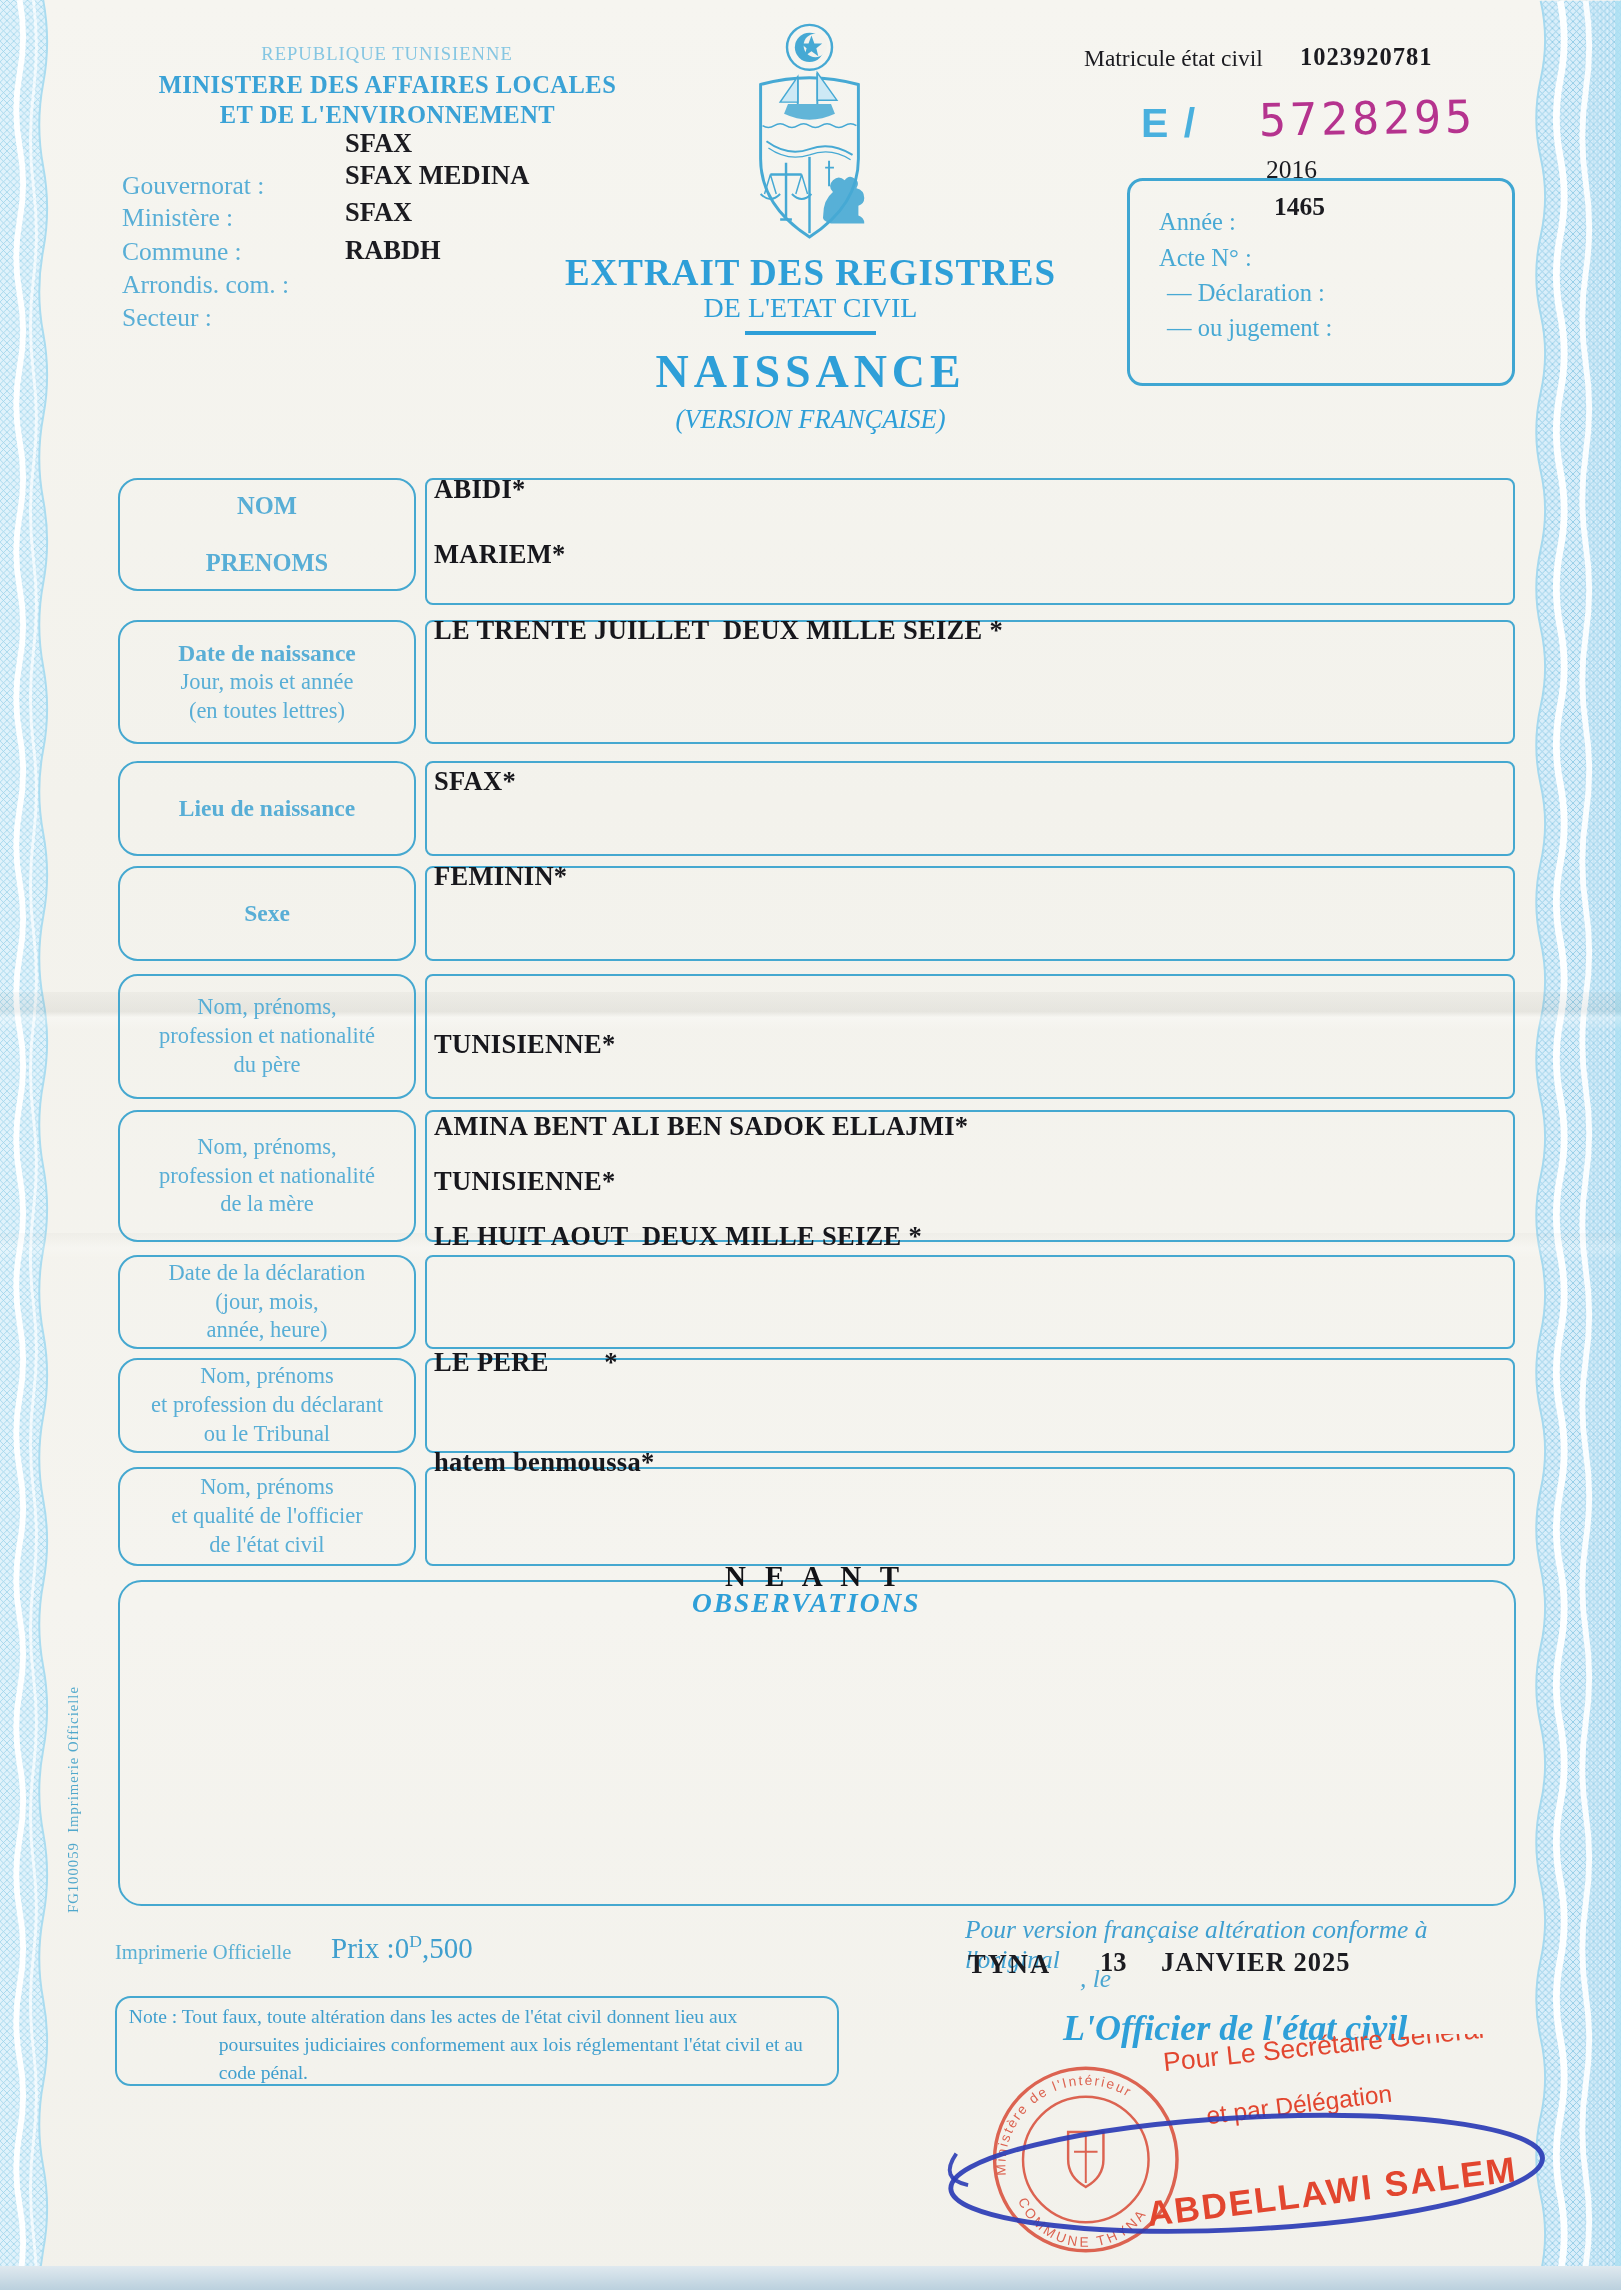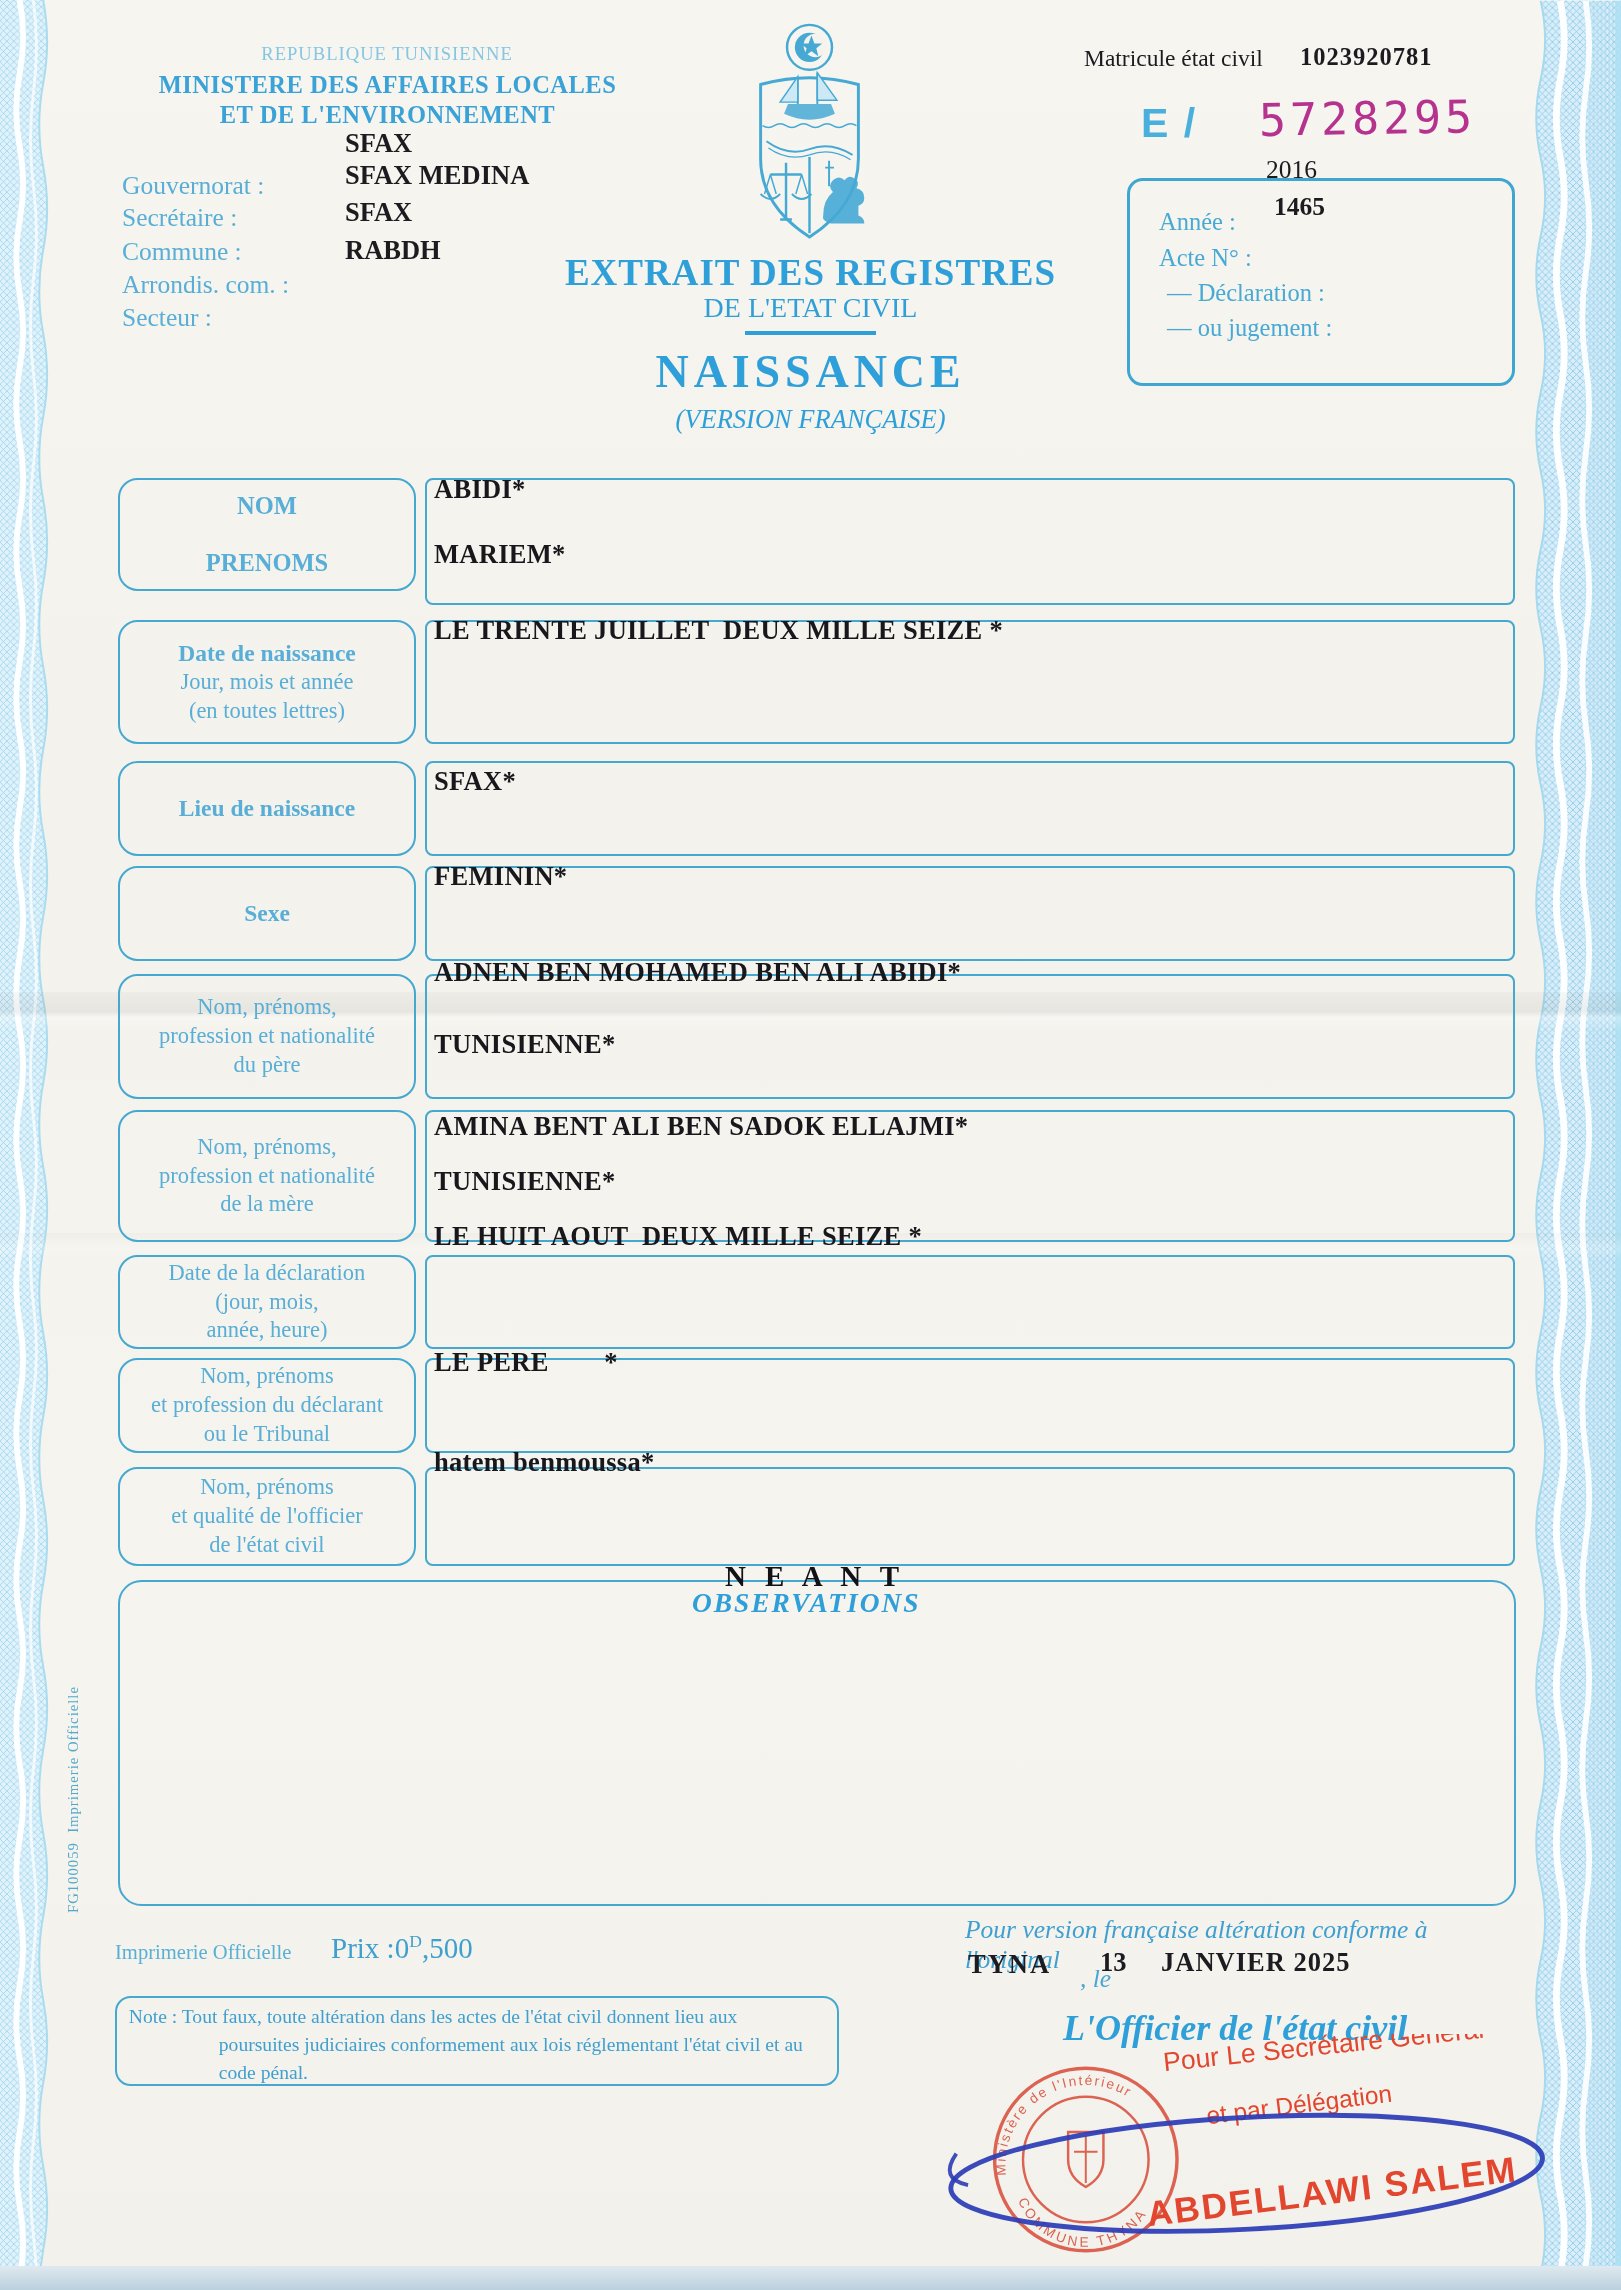--- a/index.html
+++ b/index.html
@@ -73,21 +73,21 @@
   <div class="abs crease" style="left:0;top:992px;width:1621px;height:39px;
        background:linear-gradient(180deg,rgba(110,110,100,0.05),rgba(110,110,100,0.10) 50%,rgba(255,255,255,0.3) 65%,rgba(0,0,0,0));"></div>
   <div class="abs crease" style="left:0;top:1233px;width:1621px;height:25.5px;
        background:linear-gradient(180deg,rgba(110,110,100,0.04),rgba(255,255,255,0.2) 60%,rgba(0,0,0,0));"></div>
 
   <div class="abs center" style="left:93px;top:43px;width:588px;font-size:18.6px;letter-spacing:1px;color:#85c6e2;">REPUBLIQUE TUNISIENNE</div>
   <div class="abs center" style="left:74px;top:71px;width:627px;font-size:24.5px;font-weight:bold;color:#3aa2d6;letter-spacing:0.5px;">MINISTERE DES AFFAIRES LOCALES</div>
   <div class="abs center" style="left:74px;top:101px;width:627px;font-size:24.5px;font-weight:bold;color:#3aa2d6;letter-spacing:0.5px;">ET DE L'ENVIRONNEMENT</div>
 
   <div class="abs blue" style="left:122px;top:171px;font-size:25.5px;">Gouvernorat :</div>
-  <div class="abs blue" style="left:122px;top:203px;font-size:25.5px;">Secrétaire :</div>
+  <div class="abs blue" style="left:122px;top:203px;font-size:25.5px;">Ministère :</div>
   <div class="abs blue" style="left:122px;top:237px;font-size:25.5px;">Commune :</div>
   <div class="abs blue" style="left:122px;top:270px;font-size:25.5px;">Arrondis. com. :</div>
   <div class="abs blue" style="left:122px;top:303px;font-size:25.5px;">Secteur :</div>
 
   <div class="abs" style="left:345px;top:128px;font-size:26.5px;font-weight:bold;">SFAX</div>
   <div class="abs" style="left:345px;top:160px;font-size:26.5px;font-weight:bold;">SFAX MEDINA</div>
   <div class="abs" style="left:345px;top:197px;font-size:26.5px;font-weight:bold;">SFAX</div>
   <div class="abs" style="left:345px;top:235px;font-size:26.5px;font-weight:bold;">RABDH</div>
 
   <svg class="abs" style="left:743px;top:13.7px" width="133" height="231" viewBox="0 0 136 236">
@@ -159,21 +159,20 @@
   </div>
   <div class="row-value-box" style="top:866px;height:95px;"></div>
   <div class="val" style="top:861px;">FEMININ*</div>
 
   <div class="row-label-box" style="top:974px;height:125px;">
     <div class="lbl-line">Nom, prénoms,</div>
     <div class="lbl-line">profession et nationalité</div>
     <div class="lbl-line">du père</div>
   </div>
   <div class="row-value-box" style="top:974px;height:125px;"></div>
-  <div class="val" style="top:957px;">ADNEN BEN MOHAMED BEN ALI ABIDI*</div>
   <div class="val" style="top:1029px;">TUNISIENNE*</div>
 
   <div class="row-label-box" style="top:1110px;height:132px;">
     <div class="lbl-line">Nom, prénoms,</div>
     <div class="lbl-line">profession et nationalité</div>
     <div class="lbl-line">de la mère</div>
   </div>
   <div class="row-value-box" style="top:1110px;height:132px;"></div>
   <div class="val" style="top:1111px;">AMINA BENT ALI BEN SADOK ELLAJMI*</div>
   <div class="val" style="top:1166px;">TUNISIENNE*</div>

